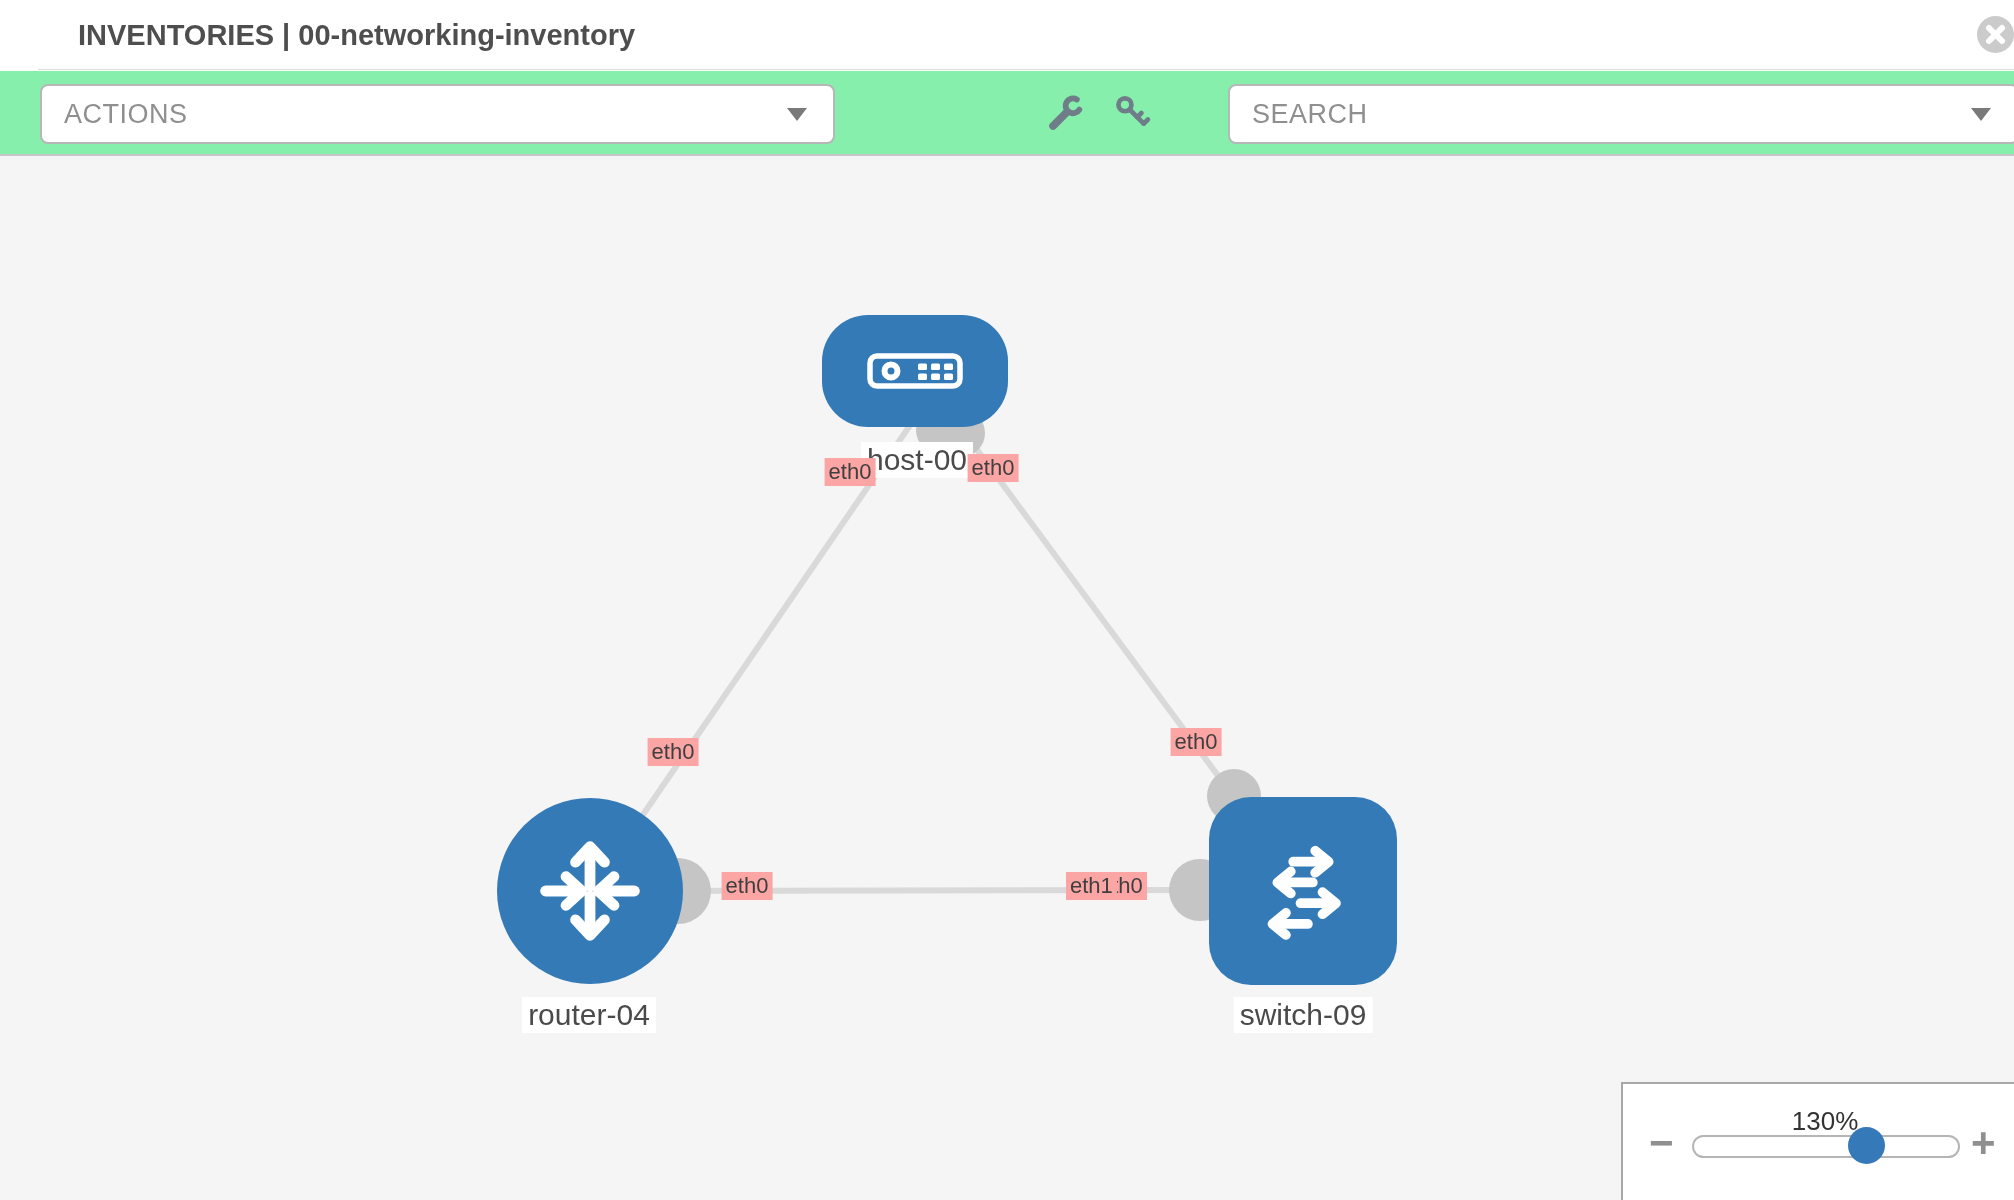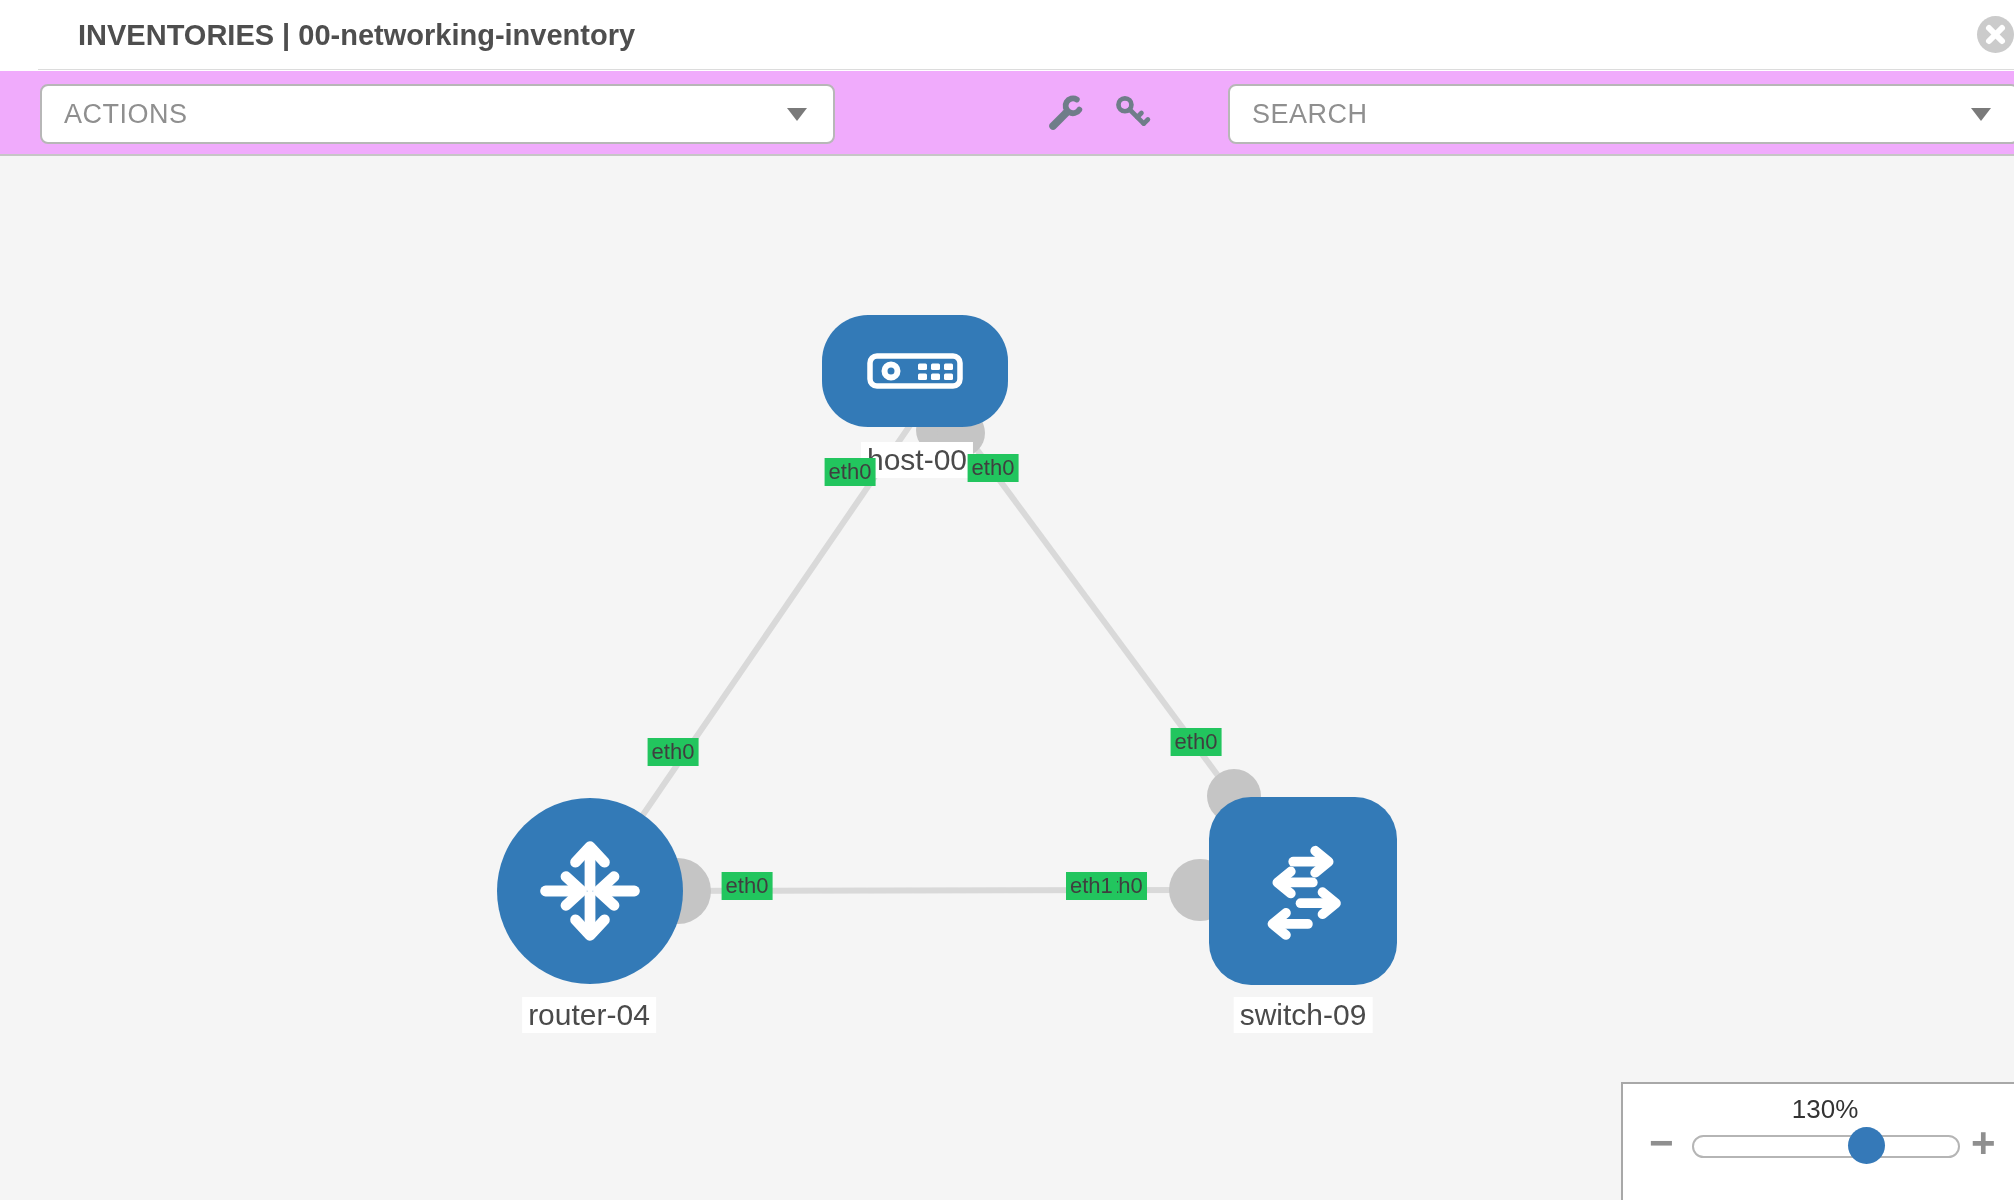--- a/index.html
+++ b/index.html
@@ -6,46 +6,46 @@
   body { font-family:"Liberation Sans", sans-serif; background:#ffffff; }
   #screen { position:relative; width:2014px; height:1200px; overflow:hidden; background:#ffffff; }
 
   
   .header { position:absolute; left:0; top:0; width:2014px; height:70px; background:#ffffff; border-bottom:1px solid #dcdcdc;margin-left:38px; }
   .page-title { position:absolute; left:40px; top:50%; transform:translateY(-50%); font-size:29px; font-weight:bold; color:#4e4e4e; white-space:nowrap; }
   .close-btn { position:absolute; left:1939px; top:16px; width:37px; height:37px; border-radius:50%; background:#cbcbcb; cursor:pointer; }
   .close-btn svg { position:absolute; left:0; top:0; }
 
   
-  .toolbar { position:absolute; left:0; top:71px; width:2014px; height:85px; background:#f0abfc; border-bottom:2px solid #c6c6c6; }
+  .toolbar { position:absolute; left:0; top:71px; width:2014px; height:85px; background:#86efac; border-bottom:2px solid #c6c6c6; }
   .dropdown { position:absolute; top:13px; height:60px; background:#ffffff; border:2px solid #b7b7b7; border-radius:8px; cursor:pointer; }
   .dropdown .dd-label { position:absolute; left:22px; top:50%; transform:translateY(-50%); font-size:27px; color:#8f8f8f; letter-spacing:0.5px; }
   .caret { position:absolute; right:26px; top:50%; margin-top:-6px; width:0; height:0;
            border-left:10px solid transparent; border-right:10px solid transparent; border-top:13px solid #7a7a7a; }
   .tool-icon { position:absolute; top:22px; width:40px; height:40px; cursor:pointer; }
 
   
   .canvas { position:absolute; left:0; top:156px; width:2014px; height:1044px; background:#f5f5f5; }
   .links-layer { position:absolute; left:0; top:0; }
 
   .node { position:absolute; background:#337ab7; z-index:2; cursor:pointer; }
   .node svg { position:absolute; left:50%; top:50%; transform:translate(-50%,-50%); }
   .node-host   { left:822px; top:159px; width:186px; height:112px; border-radius:46px; }
   .node-router { left:497px; top:642px; width:186px; height:186px; border-radius:50%; }
   .node-switch { left:1209px; top:641px; width:188px; height:188px; border-radius:42px; }
 
   .node-label { position:absolute; transform:translateX(-50%); background:#ffffff; color:#4a4a4a;
                 font-size:30px; padding:1px 6px; white-space:nowrap; z-index:3; }
-  .iface-label { position:absolute; background:#22c55e; color:#3f3f3f; font-size:22px;
+  .iface-label { position:absolute; background:#fca5a5; color:#3f3f3f; font-size:22px;
                  padding:1px 4px; white-space:nowrap; z-index:3; }
   .centered { transform:translateX(-50%); }
 
   
   .zoom-panel { position:absolute; left:1621px; top:926px; width:420px; height:150px; background:#ffffff; border:2px solid #a8a8a8; z-index:4; }
-  .zoom-value { position:absolute; left:202px; top:10px; transform:translateX(-50%); font-size:26px; color:#333333; }
+  .zoom-value { position:absolute; left:202px; top:22px; transform:translateX(-50%); font-size:26px; color:#333333; }
   .zoom-minus, .zoom-plus { position:absolute; font-size:42px; font-weight:bold; color:#8f8f8f; cursor:pointer; line-height:42px; }
   .zoom-minus { left:26px; top:38px; }
   .zoom-plus  { left:348px; top:38px; }
   .slider-track { position:absolute; left:69px; top:51px; width:268px; height:23px; background:#ffffff; border:2px solid #b5b5b5; border-radius:12px; cursor:pointer; }
   .slider-handle { position:absolute; left:225px; top:43px; width:37px; height:37px; border-radius:50%; background:#3579b8; cursor:grab; }
 </style>
 </head>
 <body>
 
 <div id="screen">

